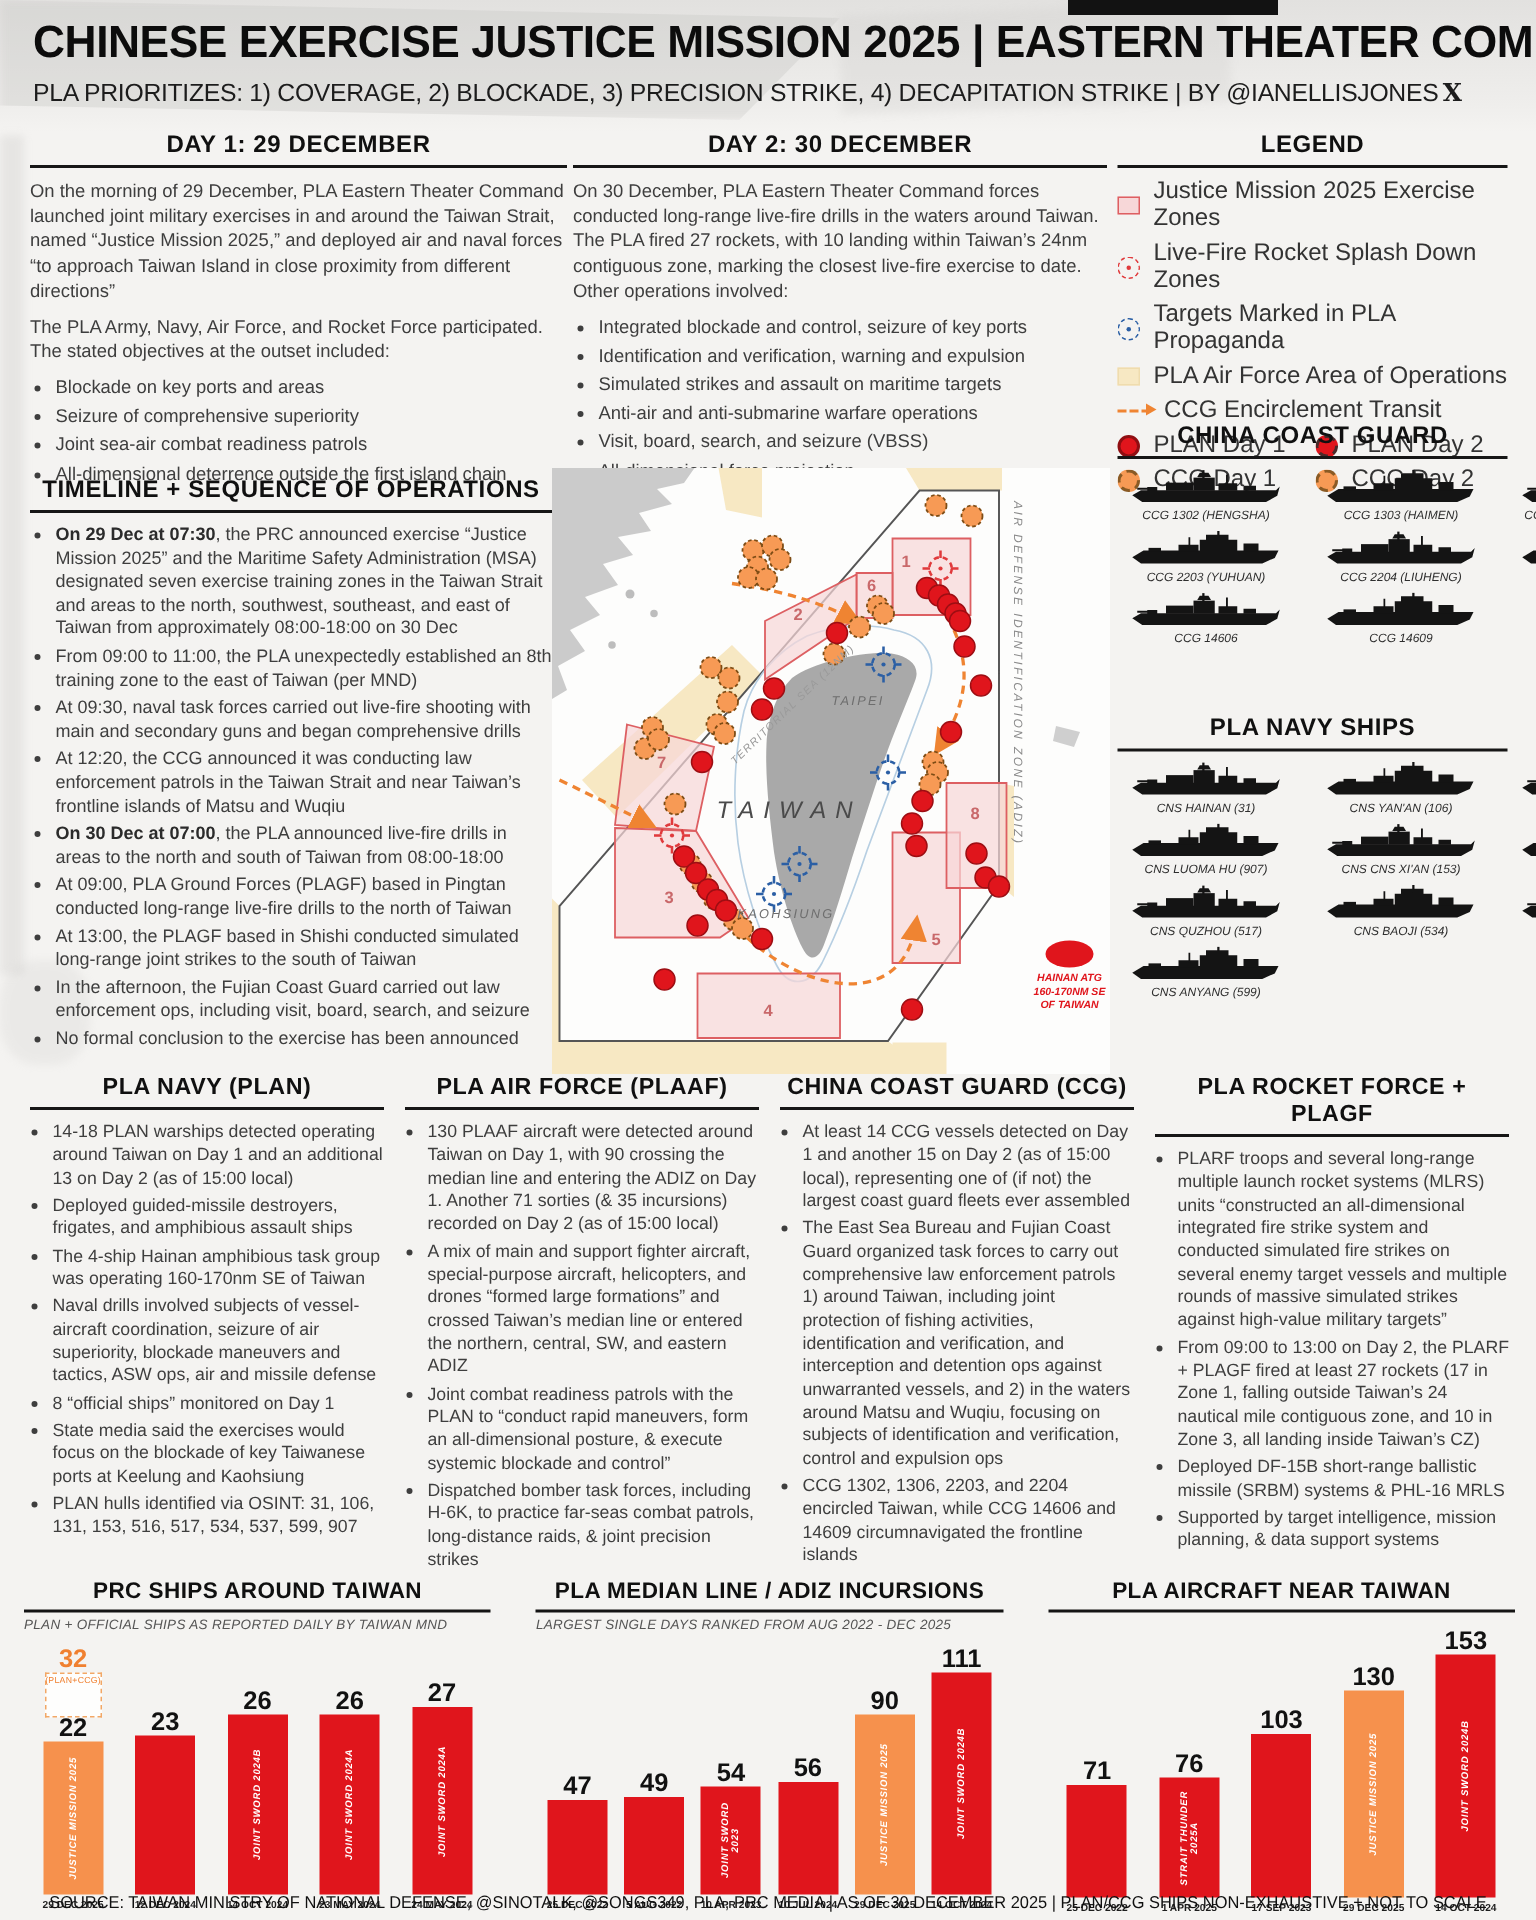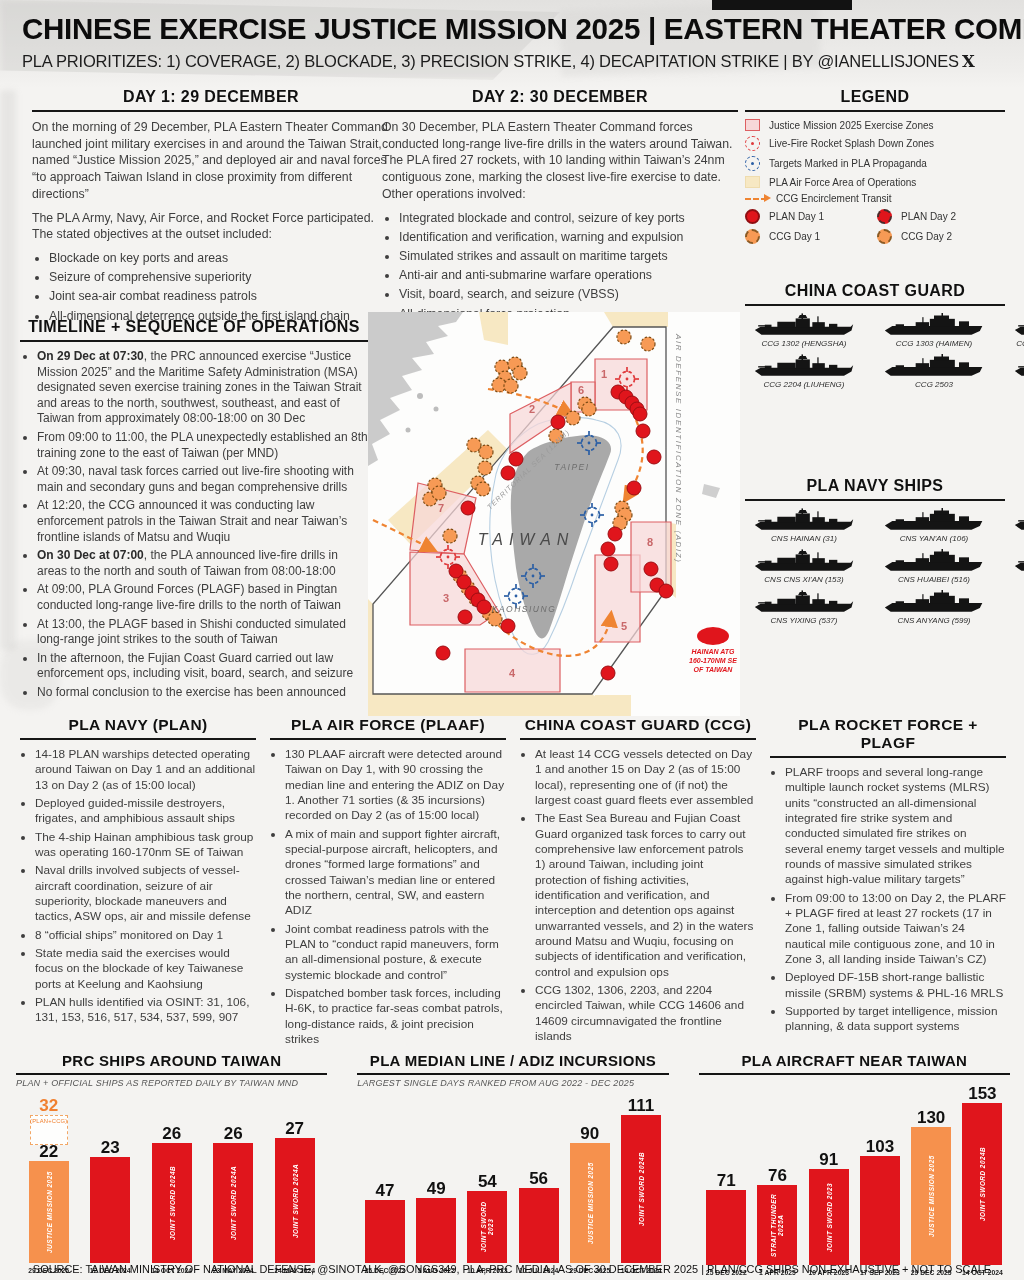--- a/index.html
+++ b/index.html
@@ -23,50 +23,50 @@
 
   .panel{position:absolute;}
   .sec-title{font-size:16px;font-weight:800;letter-spacing:.4px;text-align:center;color:#101010;
              border-bottom:2px solid #161616;padding-bottom:4px;margin-bottom:7px;}
   .body-txt{font-size:12.3px;line-height:1.36;color:#3e3e3e;}
   .body-txt p{margin:0 0 7px 0;}
   ul.blt{margin:2px 0 0 0;padding-left:17px;}
   ul.blt li{margin-bottom:2.5px;}
   ul.blt b{color:#2b2b2b;}
 
-  .p-day1{left:32px;top:88px;width:358px;}
+  .p-day1{left:20px;top:88px;width:358px;}
   .p-day2{left:382px;top:88px;width:356px;}
   .p-legend{left:745px;top:88px;width:260px;}
   .p-timeline{left:20px;top:318px;width:348px;}
   .p-timeline .body-txt{font-size:12px;line-height:1.3;}
   .p-timeline ul.blt li{margin-bottom:3px;}
 
   
   .lg-row{display:flex;align-items:center;gap:9px;margin-bottom:5px;}
-  .llb{font-size:10px;color:#333;}
+  .llb{font-size:16px;color:#333;}
   .lic{width:15px;height:15px;display:inline-block;flex:none;box-sizing:border-box;}
   .lic.zone-square{width:15px;height:12px;background:#f7d7d8;border:1.5px solid #dd5f62;}
   .lic.yellow-square{width:15px;height:12px;background:#f7e8c3;border:1px solid #efdcae;}
   .lic.red-crosshair,.lic.blue-crosshair{border:1.6px dashed #e03a3c;border-radius:50%;position:relative;}
   .lic.blue-crosshair{border-color:#2b5fa5;}
   .lic.red-crosshair::after,.lic.blue-crosshair::after{content:"";position:absolute;left:50%;top:50%;
       width:3px;height:3px;margin:-1.5px 0 0 -1.5px;border-radius:50%;background:#e03a3c;}
   .lic.blue-crosshair::after{background:#2b5fa5;}
   .lic.orange-arrow{width:22px;height:0;border-top:2.4px dashed #ef8432;position:relative;}
   .lic.orange-arrow::after{content:"";position:absolute;right:-4px;top:-6px;width:0;height:0;
       border-left:7px solid #ef8432;border-top:4.5px solid transparent;border-bottom:4.5px solid transparent;}
   .lic.plan-day1-dot,.lic.plan-day2-dot{background:#e0151c;border-radius:50%;border:2px solid #8f0e12;}
   .lic.plan-day2-dot{border:2px dashed #4a2a2a;}
   .lic.ccg-day1-dot,.lic.ccg-day2-dot{background:#f79a55;border-radius:50%;border:2px dashed #8a5a24;}
   .lg-grid{display:grid;grid-template-columns:1fr 1fr;column-gap:4px;margin-top:3px;}
 
   
   .p-ccg-ships{left:745px;top:282px;width:260px;}
   .p-plan-ships{left:745px;top:477px;width:260px;}
-  .ships-grid{display:grid;grid-template-columns:1fr 1fr 1fr 1fr;column-gap:12px;row-gap:6px;}
+  .ships-grid{display:grid;grid-template-columns:1fr 1fr 1fr;column-gap:12px;row-gap:6px;}
   .ship{text-align:center;}
   .ship-svg{width:118px;height:25px;display:block;margin:0 auto;fill:#141414;}
   .ship-cap{font-size:8px;font-style:italic;color:#2e2e2e;margin-top:1px;white-space:nowrap;}
 
   
   .map-wrap{position:absolute;left:368px;top:312px;width:372px;height:404px;}
   .zone{fill:#f7d7d8;fill-opacity:.72;stroke:#dd5f62;stroke-width:1.2;}
   .zone-num{fill:#c9686a;font-size:11px;font-weight:bold;text-anchor:middle;}
   .dot-plan{fill:#e0151c;stroke:#9d0e13;stroke-width:1;}
   .dot-ccg{fill:#f79a55;stroke:#7d4c15;stroke-width:1.2;stroke-dasharray:2.4 1.8;}
@@ -658,27 +658,20 @@
             <div class="bdate">25 DEC 2022</div>
           </div>
           <div class="bcol">
             <span class="bval">76</span>
             <div class="bar red" style="height: 80px;">
               <span class="bar-inner">STRAIT THUNDER 2025A</span>
             </div>
             <div class="bdate">1 APR 2025</div>
           </div>
           <div class="bcol">
-            <span class="bval">91</span>
-            <div class="bar red" style="height: 96px;">
-              <span class="bar-inner">JOINT SWORD 2023</span>
-            </div>
-            <div class="bdate">10 APR 2023</div>
-          </div>
-          <div class="bcol">
             <span class="bval">103</span>
             <div class="bar red" style="height: 109px;"></div>
             <div class="bdate">17 SEP 2023</div>
           </div>
           <div class="bcol">
             <span class="bval">130</span>
             <div class="bar orange" style="height: 138px;">
               <span class="bar-inner">JUSTICE MISSION 2025</span>
             </div>
             <div class="bdate">29 DEC 2025</div>

